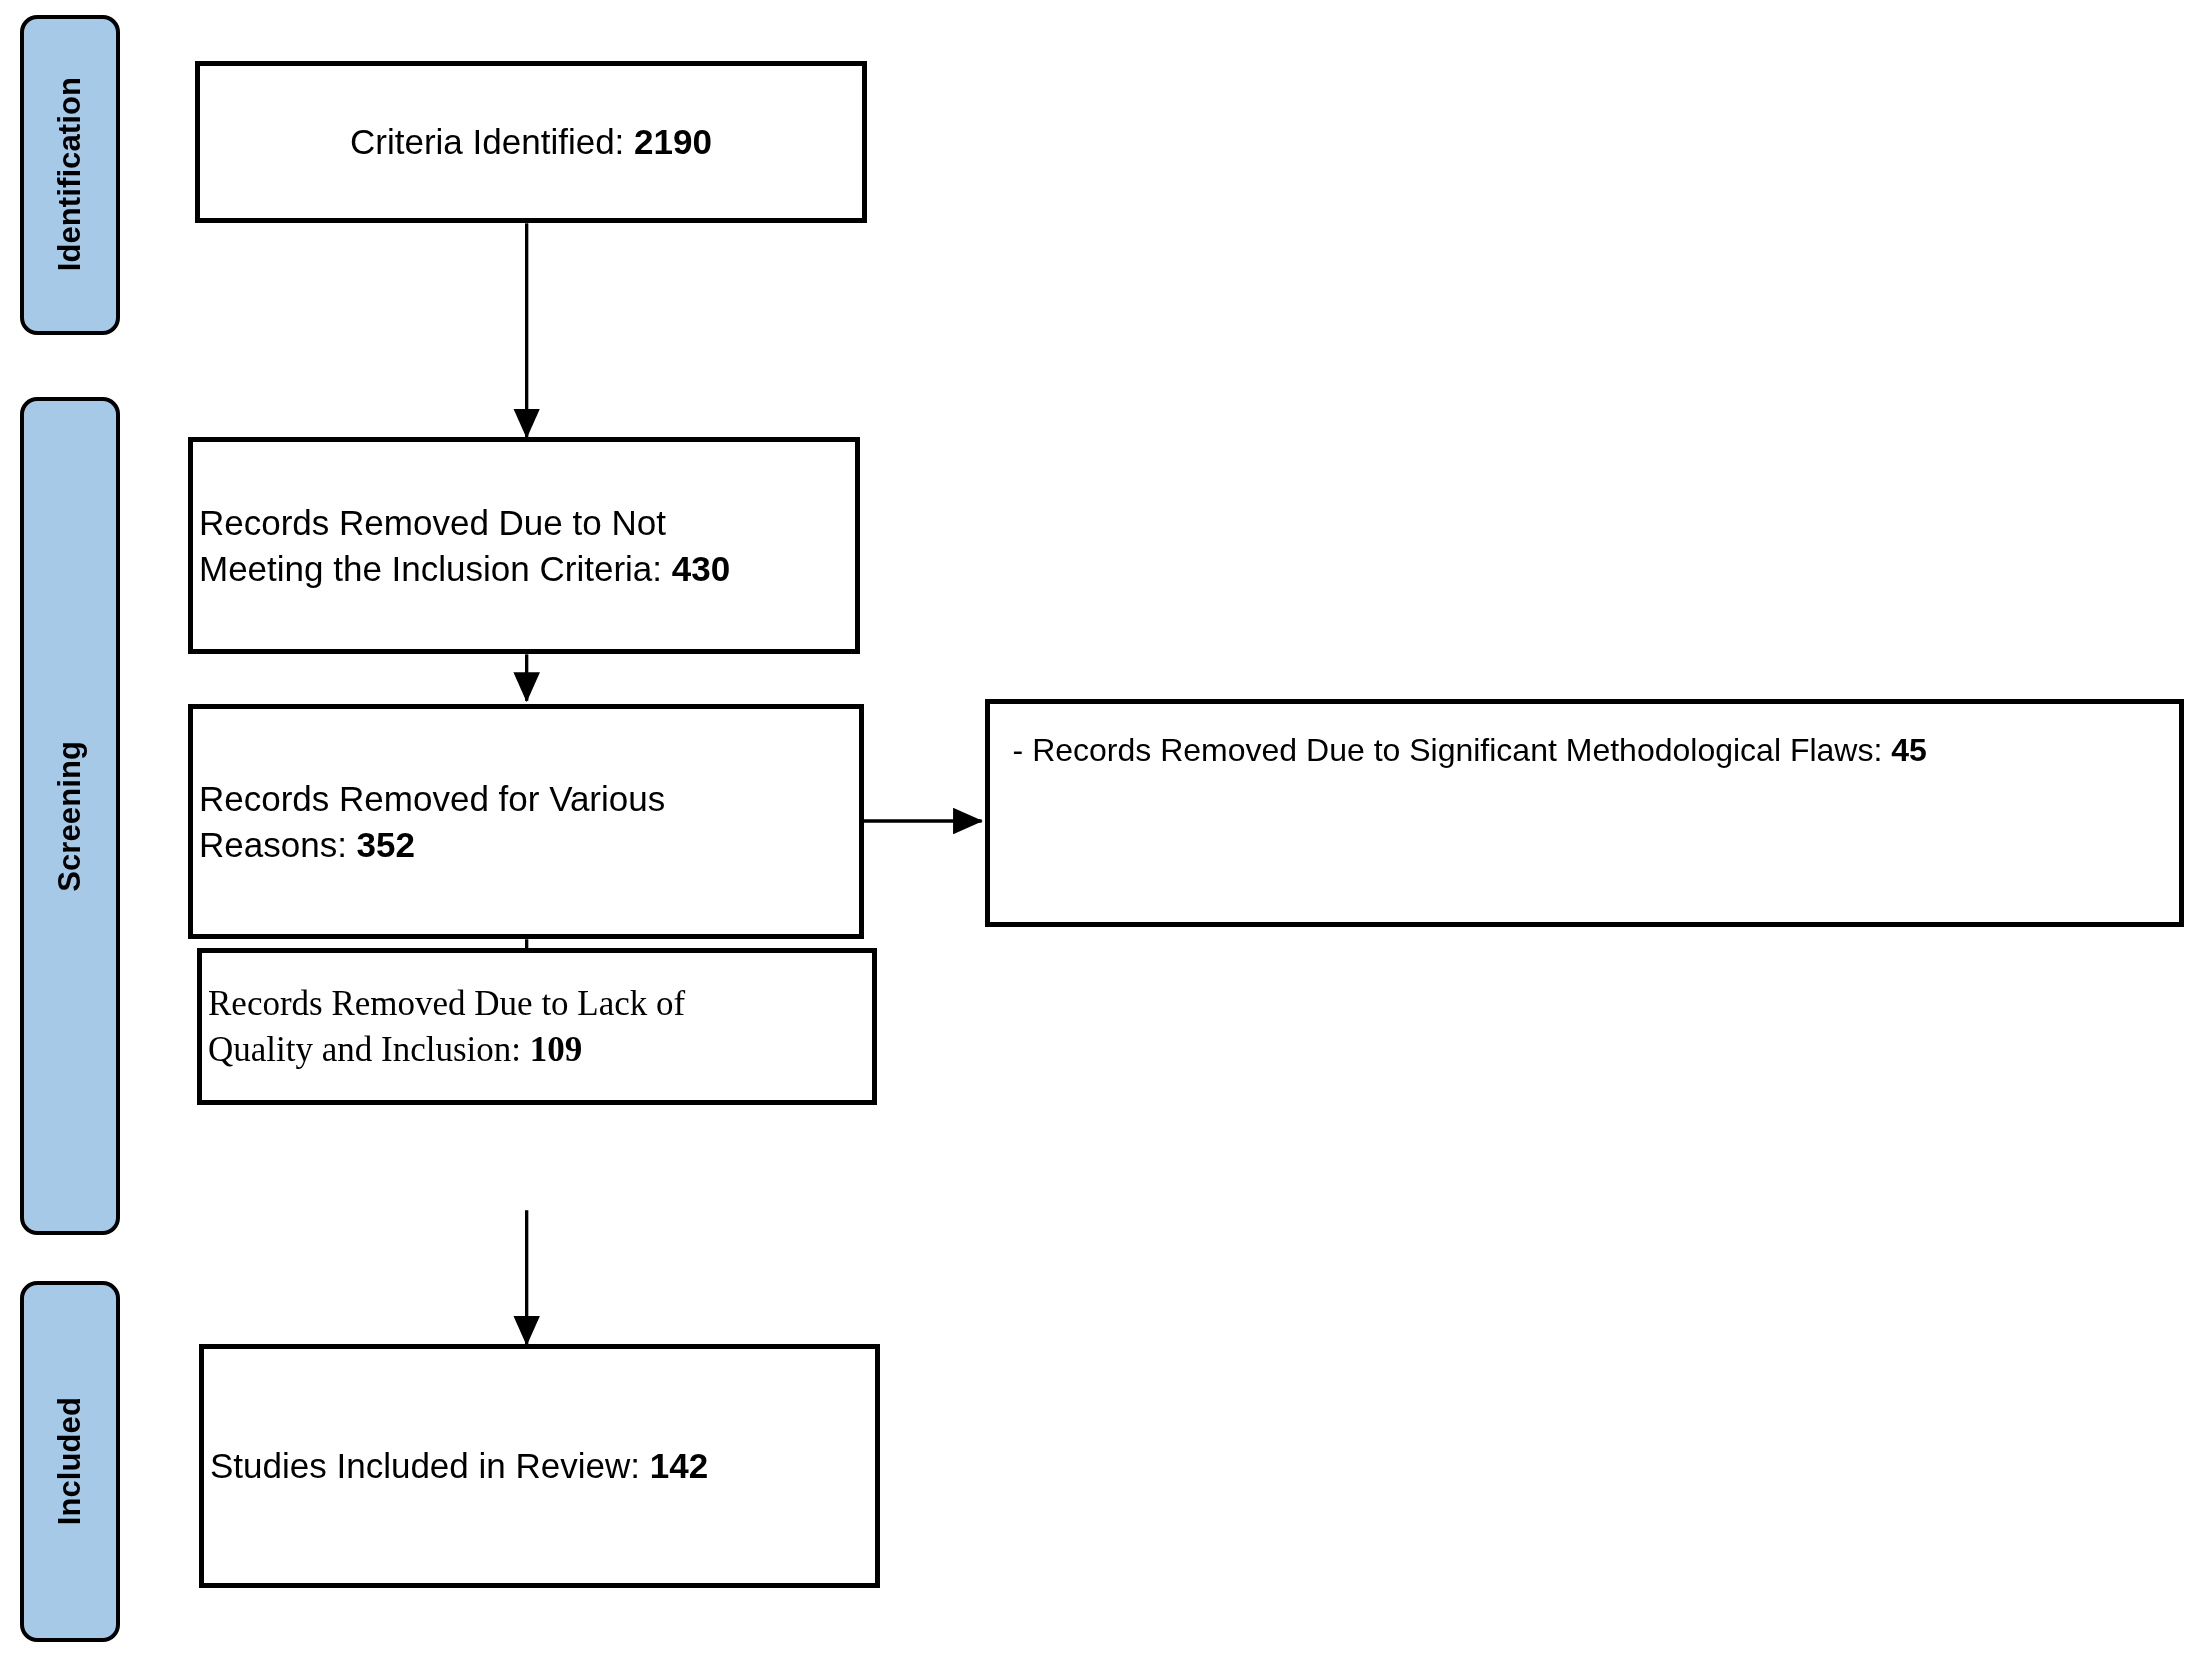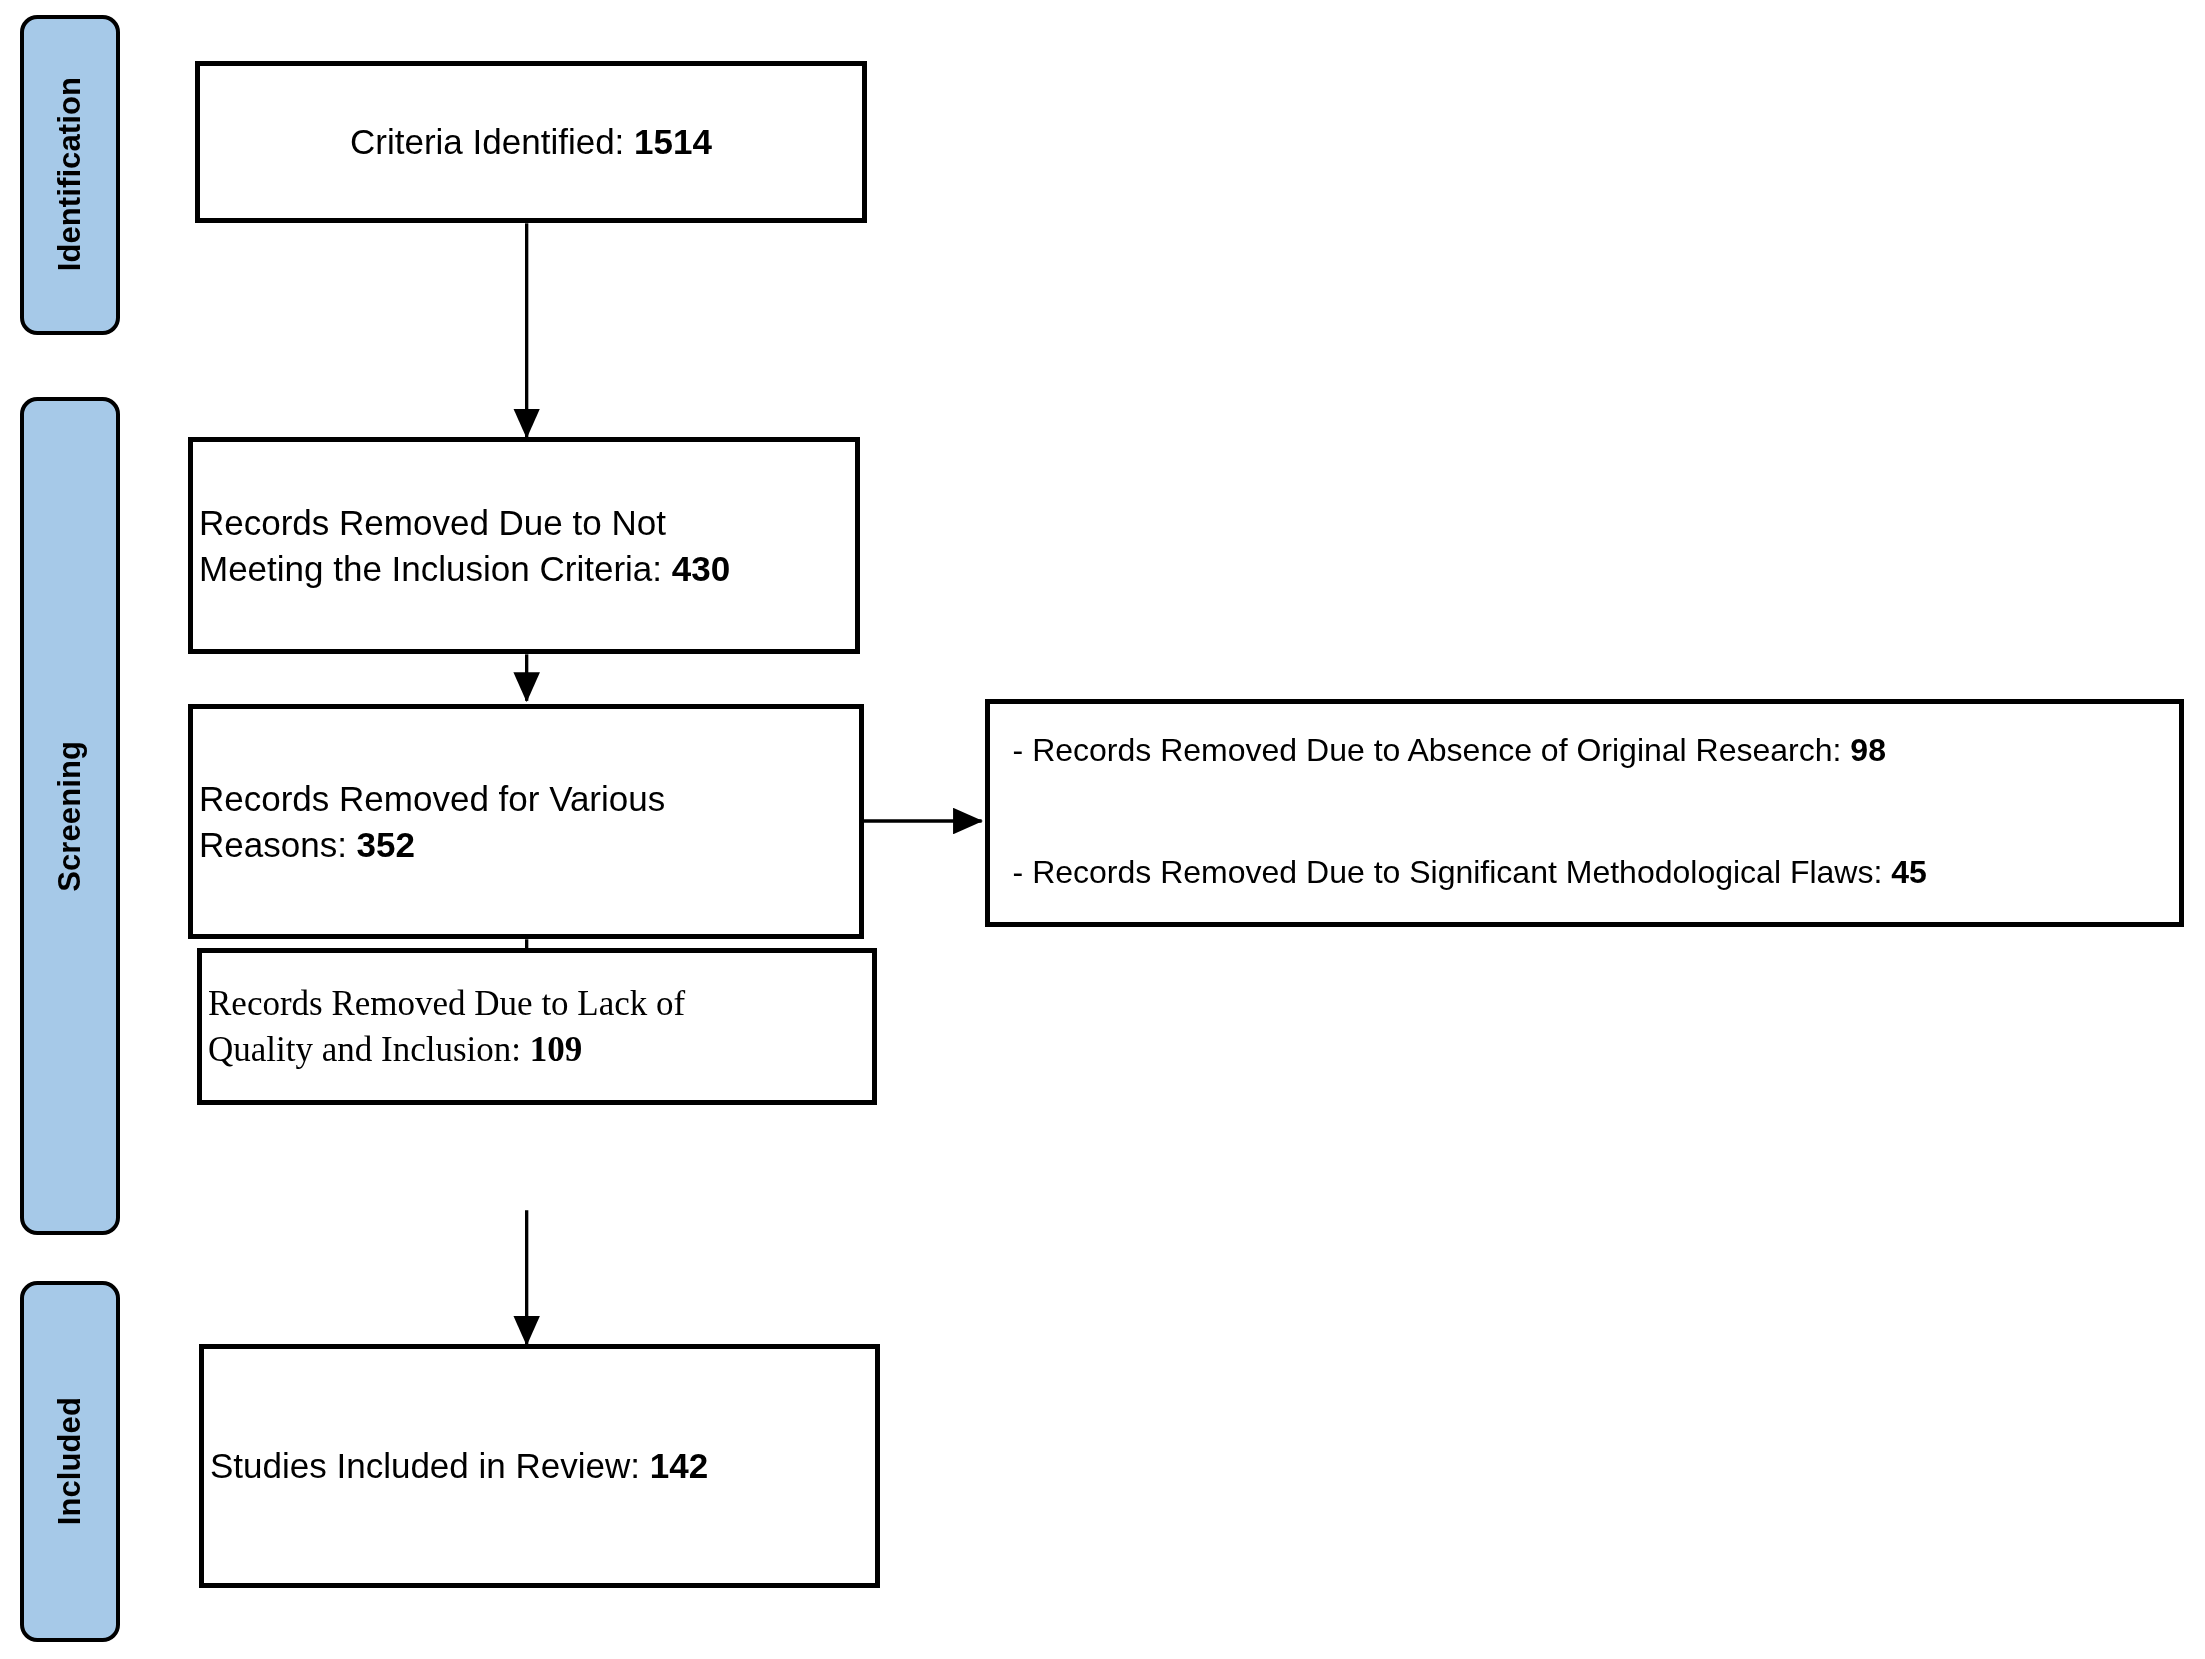--- a/index.html
+++ b/index.html
@@ -123,21 +123,21 @@
     <span class="stage-label">Screening</span>
   </div>
 
   <div class="stage-bar" style="left:20px; top:1281px; width:100px; height:361px;">
     <span class="stage-label">Included</span>
   </div>
 
   <div class="flow-box align-center" style="left:195px; top:61px; width:672px; height:162px;">
     <div class="box-text">
       <span>Criteria Identified:</span>
-      <span class="num">1514</span>
+      <span class="num">2190</span>
     </div>
   </div>
 
   <div class="flow-box align-left" style="left:188px; top:437px; width:672px; height:217px;">
     <div class="box-text">
       <span>Records Removed Due to Not</span><br>
       <span>Meeting the Inclusion Criteria:</span>
       <span class="num">430</span>
     </div>
   </div>
@@ -161,25 +161,20 @@
   <div class="flow-box align-left" style="left:199px; top:1344px; width:681px; height:244px;">
     <div class="box-text">
       <span>Studies Included in Review:</span>
       <span class="num">142</span>
     </div>
   </div>
 
   <div class="detail-box" style="left:985px; top:699px; width:1199px; height:228px;">
 
 
-    <div class="detail-line">
-      <span>-</span>
-      <span>Records Removed Due to Absence of Original Research:</span>
-      <span class="num">98</span>
-    </div>
 
     <div class="detail-line">
       <span>-</span>
       <span>Records Removed Due to Significant Methodological Flaws:</span>
       <span class="num">45</span>
     </div>
 
   </div>
 
 </div>

